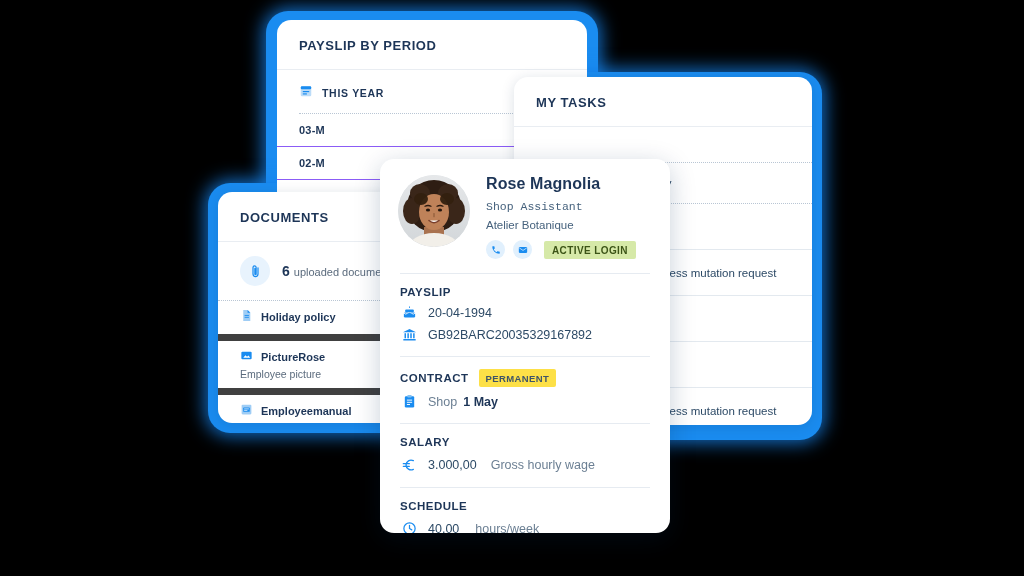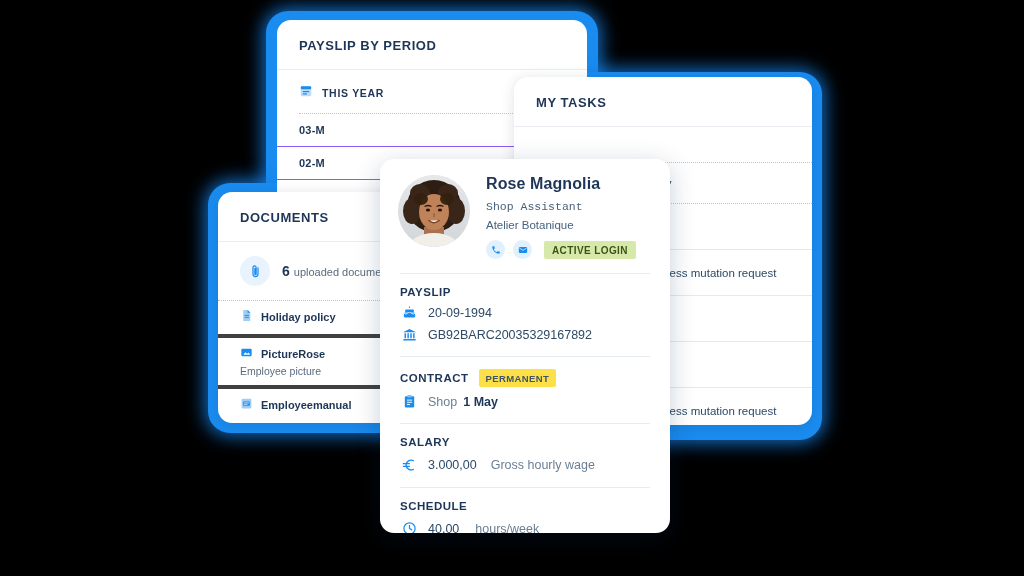--- a/index.html
+++ b/index.html
@@ -137,21 +137,21 @@
     flex: 0 0 auto;
   }
   .doc-count-num {
     font-size: 14px; font-weight: bold; color: #1d3557;
   }
   .doc-count-txt {
     font-size: 11px; color: #5b6b7d; margin-left: 4px;
   }
   .doc-item {
     padding: 7px 22px 8px 22px;
-    border-top: 4px solid #404040;
+    border-top: 7px solid #404040;
   }
   .doc-item.first { border-top: 1px dotted #b9c6d4; }
   .doc-item-top {
     display: flex; align-items: center; gap: 8px;
   }
   .doc-item-name {
     font-size: 11px; font-weight: bold; color: #1d3557;
   }
   .doc-item-sub {
     font-size: 10.5px; color: #5b6b7d; margin-top: 2px;
@@ -424,21 +424,21 @@
 
     <div class="field-row">
       <span class="fi">
         <svg width="15" height="15" viewBox="0 0 24 24" fill="#1a8cf0">
           <rect x="11.3" y="1.5" width="1.4" height="3.4" rx="0.7"></rect>
           <rect x="3" y="12" width="18" height="8" rx="2"></rect>
           <path d="M3 13q3 3.2 6 0t6 0 6 0" stroke="#ffffff" stroke-width="1.4" fill="none"></path>
           <rect x="5" y="7" width="14" height="4.5" rx="1.6"></rect>
         </svg>
       </span>
-      <span class="fv">20-09-1994</span>
+      <span class="fv">20-04-1994</span>
     </div>
 
 
     <div class="field-row">
       <span class="fi">
         <svg width="15" height="15" viewBox="0 0 24 24" fill="#1a8cf0">
           <path d="M12 3L1.5 8.5h21z"></path>
           <rect x="4" y="10" width="2.4" height="8"></rect>
           <rect x="8.6" y="10" width="2.4" height="8"></rect>
           <rect x="13.2" y="10" width="2.4" height="8"></rect>

